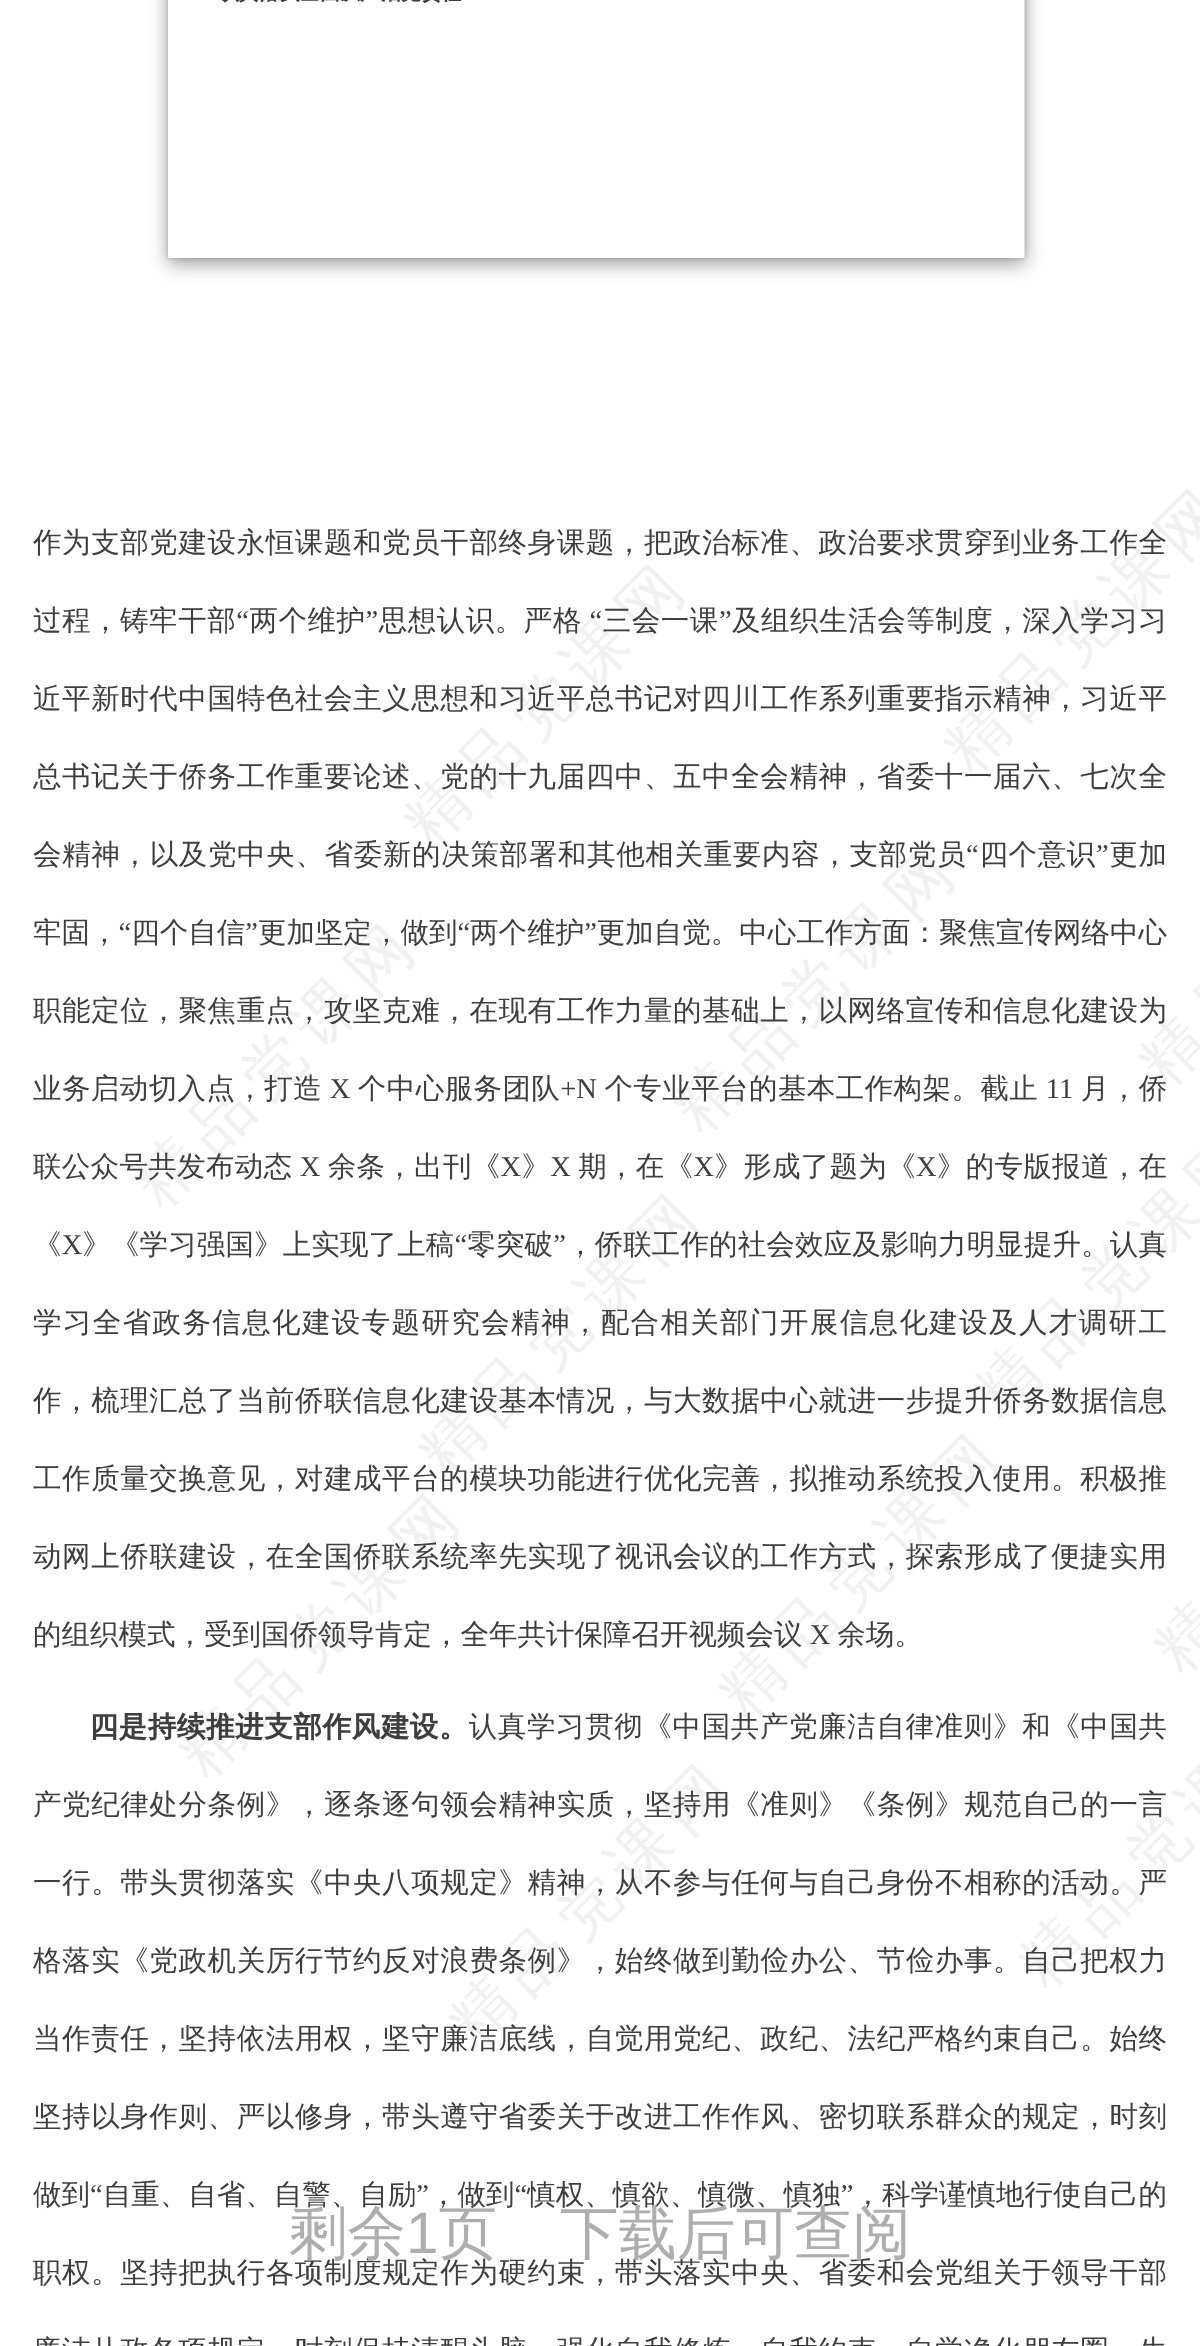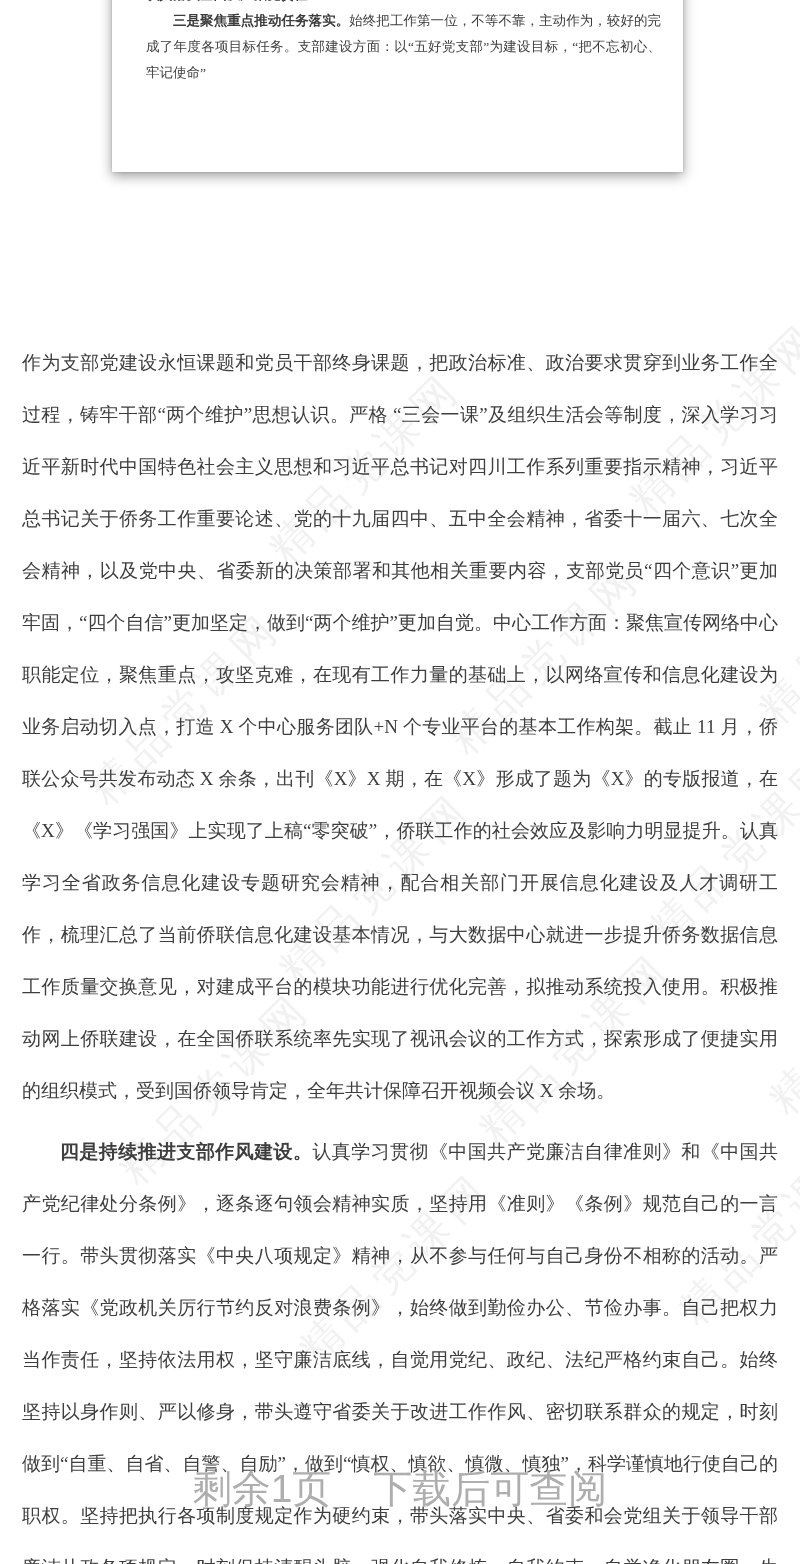--- a/index.html
+++ b/index.html
@@ -89,21 +89,20 @@
     <span class="wm" style="left: 90px; top: 760px;">精品党课网</span>
     <span class="wm" style="left: 450px; top: 720px;">精品党课网</span>
     <span class="wm" style="left: 740px; top: 690px;">精品党课网</span>
     <span class="wm" style="left: 270px; top: 940px;">精品党课网</span>
     <span class="wm" style="left: 650px; top: 900px;">精品党课网</span>
   </div>
 
 <div class="doc-card">
   <div class="doc-card-inner">
     <div class="clipped-line">认真落实全面从严治党责任</div>
-    <p class="card-par"><b>三是聚焦重点推动任务落实。</b><span>始终把工作第一位，不等不靠，主动作为，较好的完成了年度各项目标任务。支部建设方面：以“五好党支部”为建设目标，“把不忘初心、牢记使命”</span></p>
   </div>
 </div>
 
 <div class="body-text">
   <p class="body-par"><span>作为支部党建设永恒课题和党员干部终身课题，把政治标准、政治要求贯穿到业务工作全过程，铸牢干部“两个维护”思想认识。严格 “三会一课”及组织生活会等制度，深入学习习近平新时代中国特色社会主义思想和习近平总书记对四川工作系列重要指示精神，习近平总书记关于侨务工作重要论述、党的十九届四中、五中全会精神，省委十一届六、七次全会精神，以及党中央、省委新的决策部署和其他相关重要内容，支部党员“四个意识”更加牢固，“四个自信”更加坚定，做到“两个维护”更加自觉。中心工作方面：聚焦宣传网络中心职能定位，聚焦重点，攻坚克难，在现有工作力量的基础上，以网络宣传和信息化建设为业务启动切入点，打造 X 个中心服务团队+N 个专业平台的基本工作构架。截止 11 月，侨联公众号共发布动态 X 余条，出刊《X》X 期，在《X》形成了题为《X》的专版报道，在《X》《学习强国》上实现了上稿“零突破”，侨联工作的社会效应及影响力明显提升。认真学习全省政务信息化建设专题研究会精神，配合相关部门开展信息化建设及人才调研工作，梳理汇总了当前侨联信息化建设基本情况，与大数据中心就进一步提升侨务数据信息工作质量交换意见，对建成平台的模块功能进行优化完善，拟推动系统投入使用。积极推动网上侨联建设，在全国侨联系统率先实现了视讯会议的工作方式，探索形成了便捷实用的组织模式，受到国侨领导肯定，全年共计保障召开视频会议 X 余场。</span></p>
   <p class="body-par body-par-2"><b>四是持续推进支部作风建设。</b><span>认真学习贯彻《中国共产党廉洁自律准则》和《中国共产党纪律处分条例》，逐条逐句领会精神实质，坚持用《准则》《条例》规范自己的一言一行。带头贯彻落实《中央八项规定》精神，从不参与任何与自己身份不相称的活动。严格落实《党政机关厉行节约反对浪费条例》，始终做到勤俭办公、节俭办事。自己把权力当作责任，坚持依法用权，坚守廉洁底线，自觉用党纪、政纪、法纪严格约束自己。始终坚持以身作则、严以修身，带头遵守省委关于改进工作作风、密切联系群众的规定，时刻做到“自重、自省、自警、自励”，做到“慎权、慎欲、慎微、慎独”，科学谨慎地行使自己的职权。坚持把执行各项制度规定作为硬约束，带头落实中央、省委和会党组关于领导干部廉洁从政各项规定，时刻保持清醒头脑，强化自我修炼、自我约束，自觉净化朋友圈、生活圈、社交圈，追求高尚情操、远离低级趣味，构建新型政商关系。严格遵守廉洁纪律，没有私自从事营利性活动和以个人或借他人名义经商、办企业，没有违反公共财物管理和使用规定、用公款报销或支付应由个人负担的费用、超标准或违规公务消费和人情消费、持会员卡和出入私人会所、公款吃喝或变相公款吃喝、大办婚丧喜庆、公款送礼等问题。坚持实事求是向上级和组织报告个人有关事项，严格要求家属子女和身边工作人员，不搞特殊化，没有公车私用。</span></p>
 </div>
 
 <div class="footer-note">
   <span>剩余1页</span><span class="hint">下载后可查阅</span>

